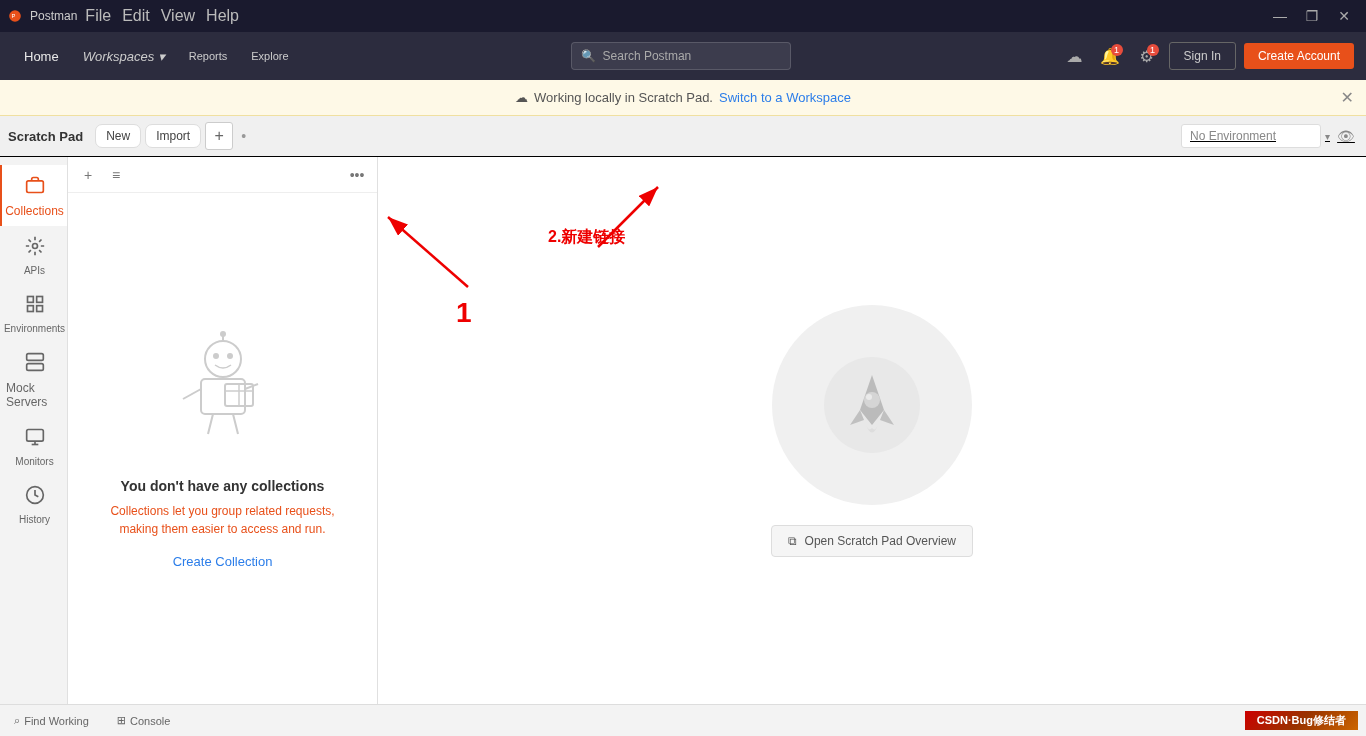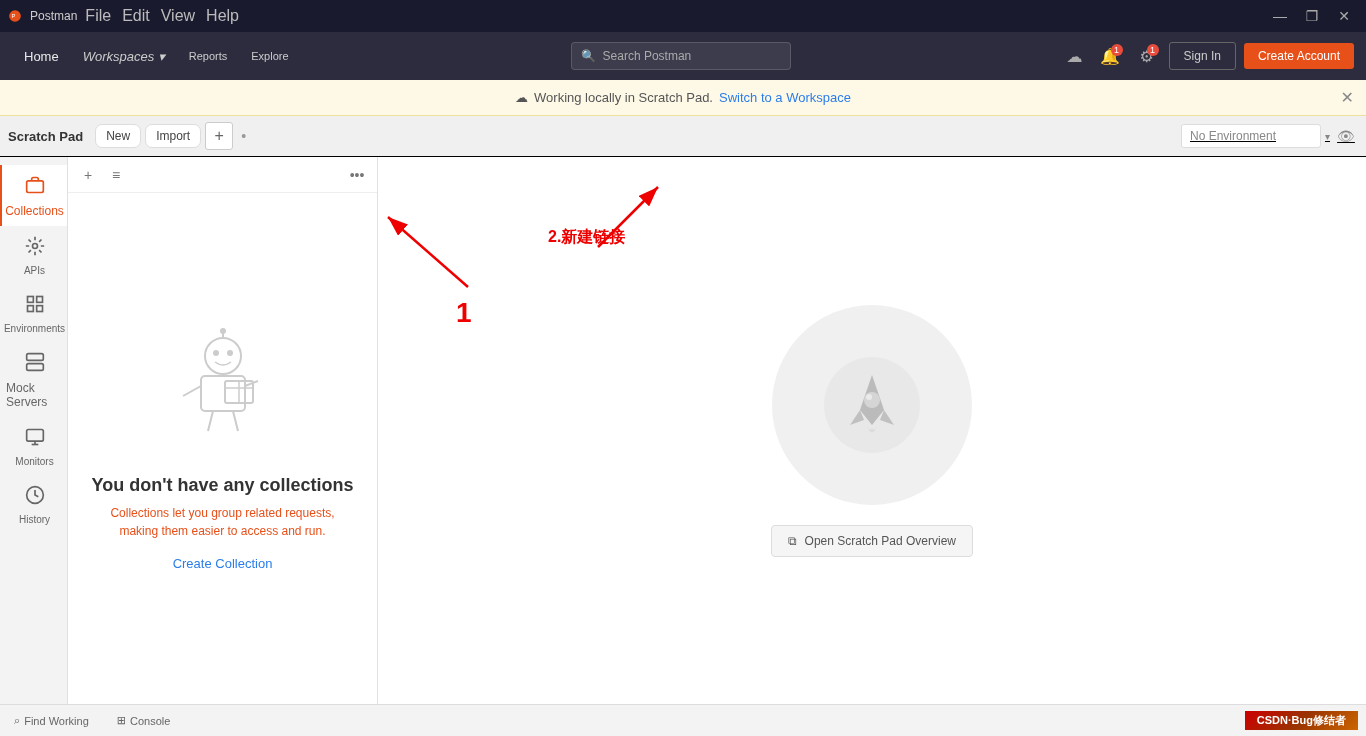--- a/index.html
+++ b/index.html
@@ -217,21 +217,21 @@
     .sidebar-content {
       flex: 1;
       display: flex;
       flex-direction: column;
       align-items: center;
       justify-content: center;
       padding: 20px;
       text-align: center;
     }
     .empty-illustration { margin-bottom: 16px; }
-    .empty-title { font-size: 18px; font-weight: 600; color: #333; margin-bottom: 8px; }
+    .empty-title { font-size: 14px; font-weight: 600; color: #333; margin-bottom: 8px; }
     .empty-desc { font-size: 12px; color: #888; line-height: 1.5; margin-bottom: 16px; }
     .empty-desc span { color: #e8501a; }
     .create-collection-link {
       color: #2b7de9;
       font-size: 13px;
       cursor: pointer;
       font-weight: 500;
     }
 
     

